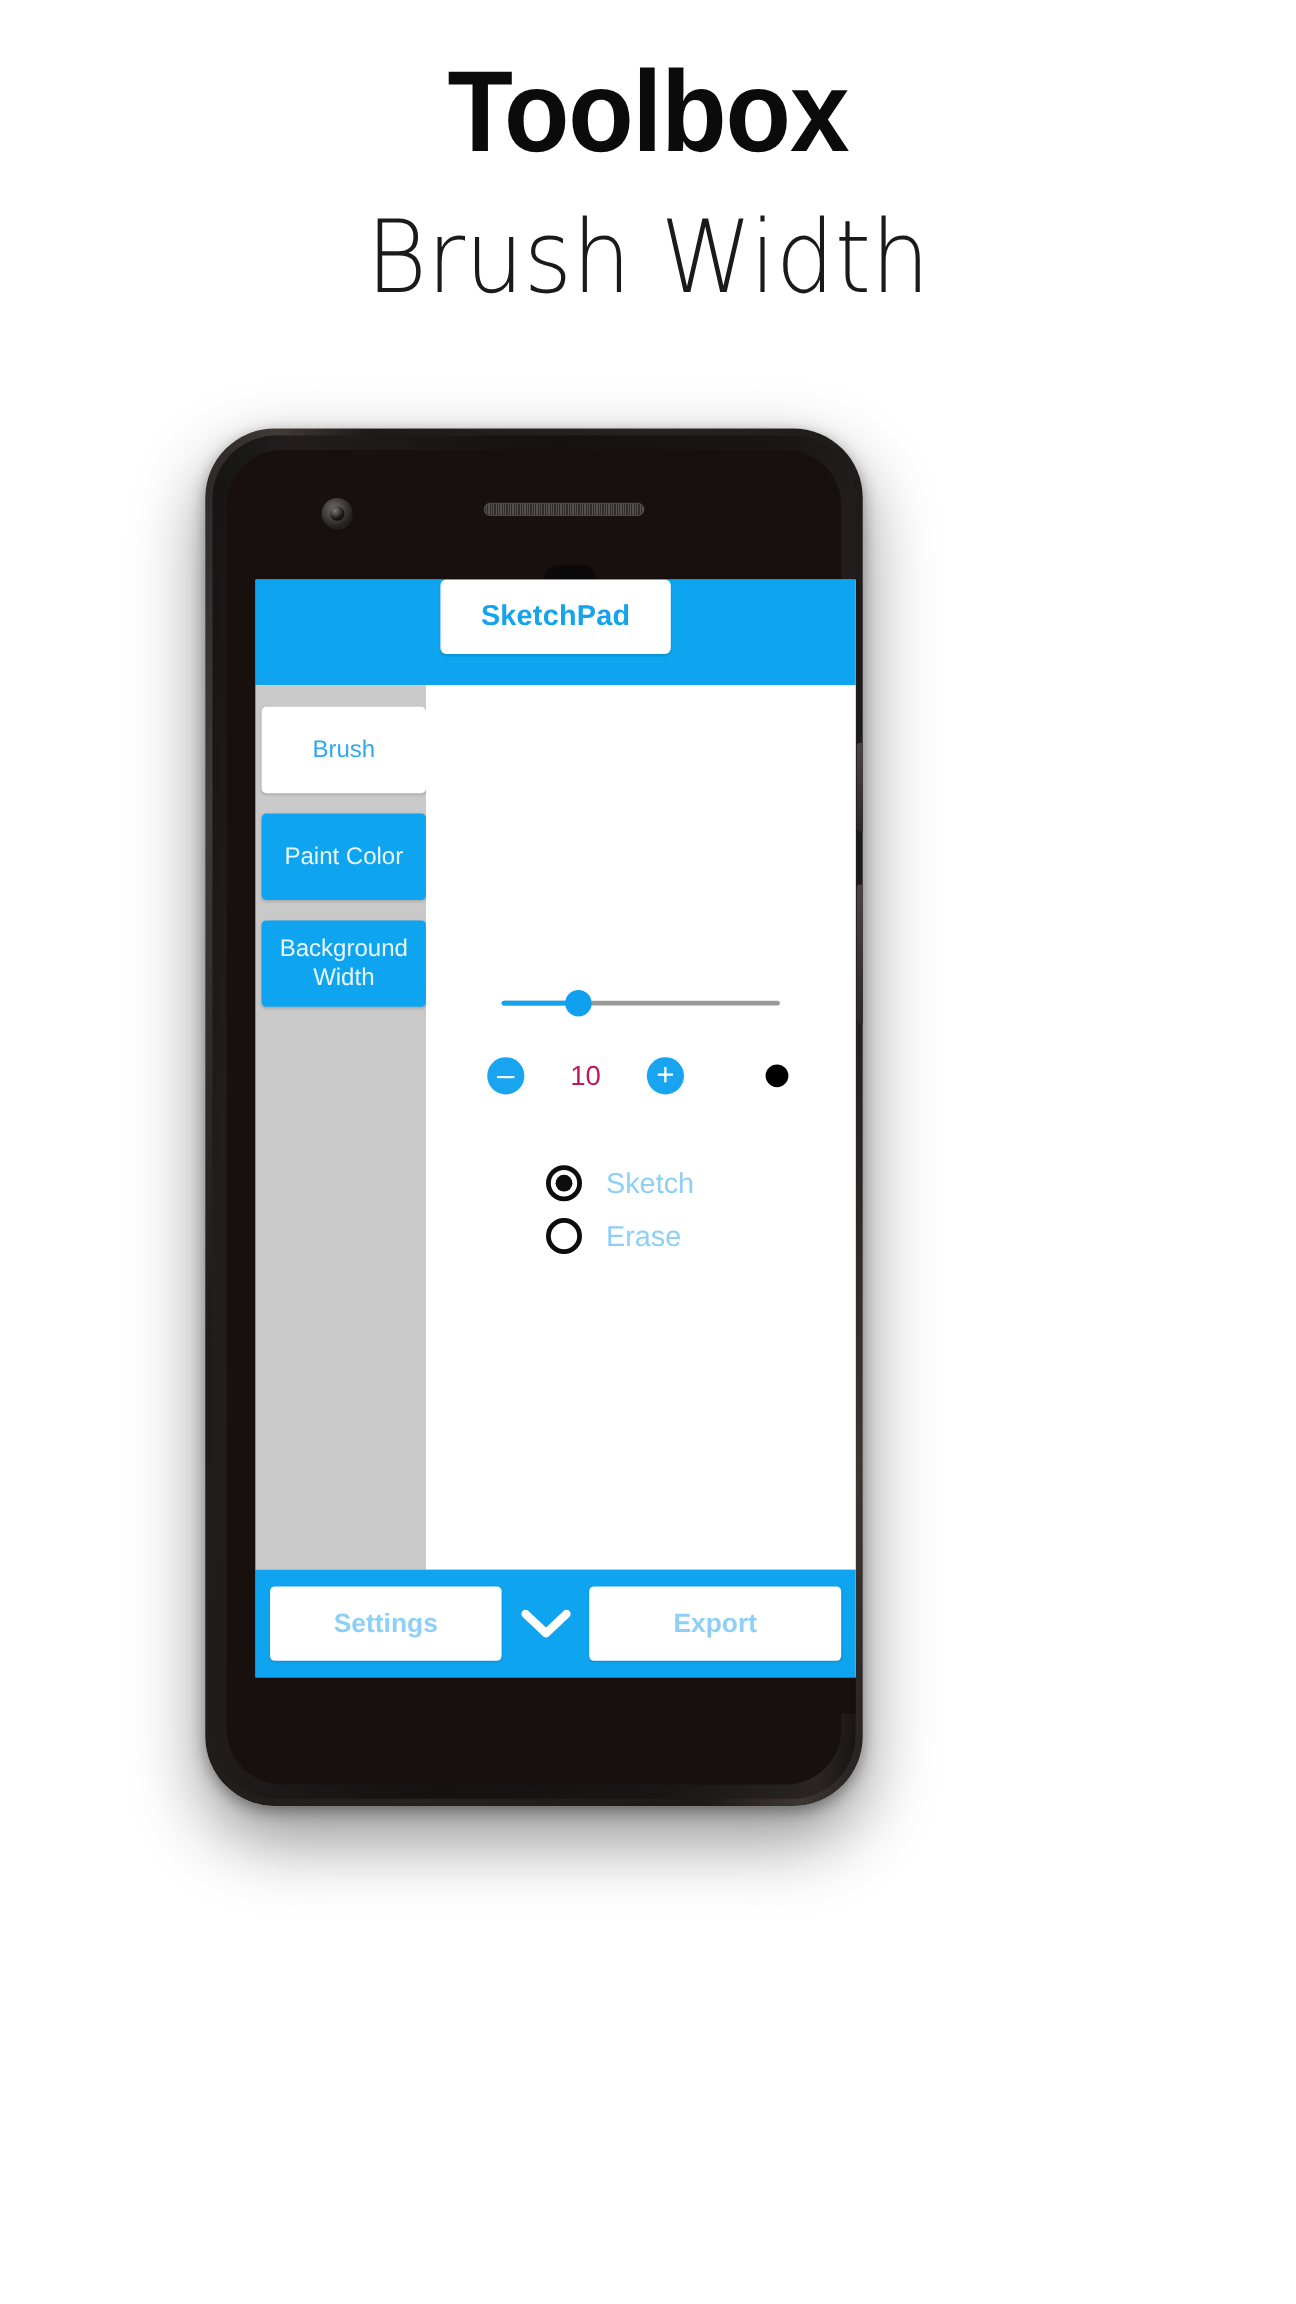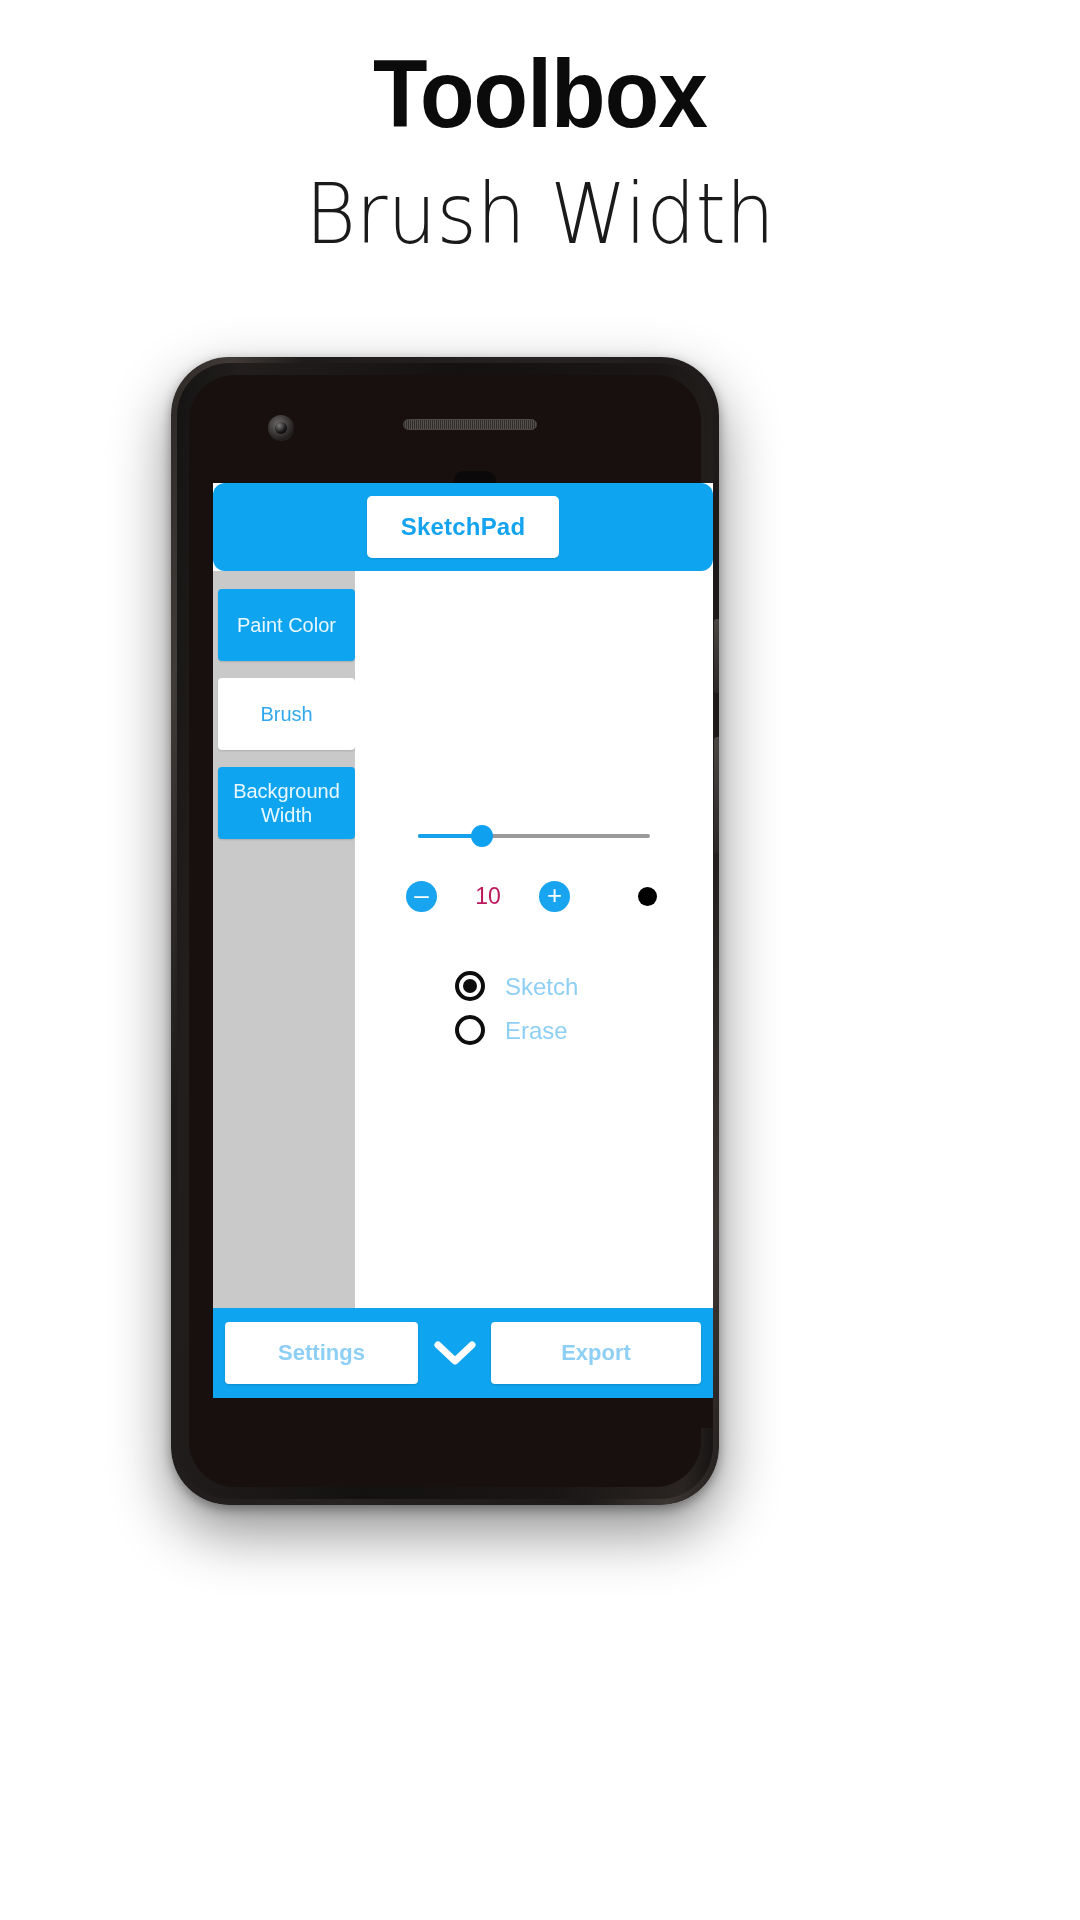--- a/index.html
+++ b/index.html
@@ -75,21 +75,21 @@
 
   
   .screen {
     position: absolute; left: 24px; top: 108px; width: 500px; height: 915px;
     background: #ffffff; overflow: hidden;
   }
 
   
   .appbar {
     position: relative; height: 88px; background: #0fa4ef;
-    display: flex; align-items: center; justify-content: center; border-radius: 12px;
+    display: flex; align-items: flex-start; justify-content: center;
   }
   .appbar-chip {
     background: #ffffff; border-radius: 5px;
     padding: 17px 34px;
     box-shadow: 0 1px 2px rgba(0,0,0,0.12);
   }
   .appbar-chip-text { color: #13a3ef; font-size: 24px; font-weight: 700; letter-spacing: 0.2px; }
 
   
   .body-split { position: relative; height: 737px; display: flex; background: #ffffff; }
@@ -191,25 +191,25 @@
 
           <div class="appbar">
             <div class="appbar-chip">
               <span class="appbar-chip-text">SketchPad</span>
             </div>
           </div>
 
           <div class="body-split">
 
             <div class="sidebar">
+              <div class="side-btn active">
+                <span class="side-label">Brush</span>
+              </div>
               <div class="side-btn normal">
                 <span class="side-label">Paint Color</span>
-              </div>
-              <div class="side-btn active">
-                <span class="side-label">Brush</span>
               </div>
               <div class="side-btn normal">
                 <span class="side-label">Background Width</span>
               </div>
             </div>
 
             <div class="content">
 
               <div class="slider-row">
                 <div class="slider">

